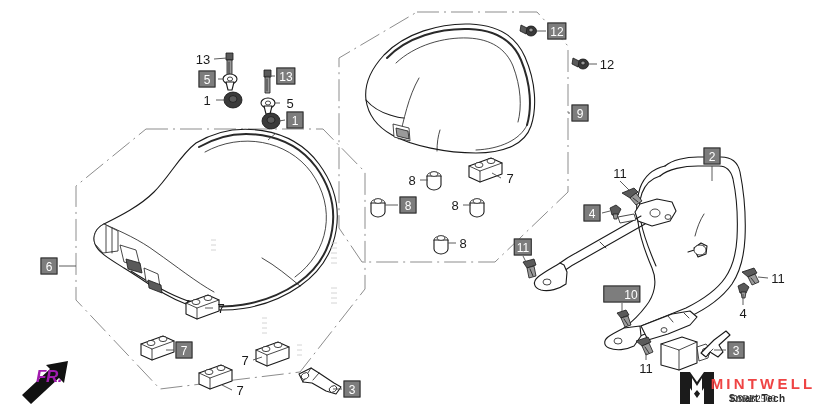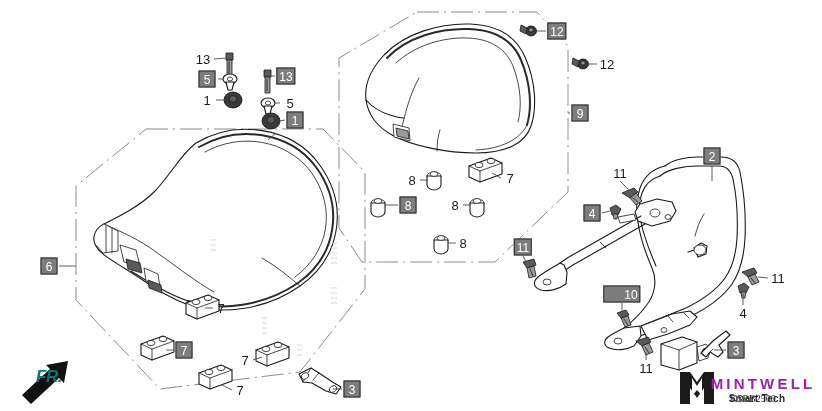--- a/index.html
+++ b/index.html
@@ -53,31 +53,31 @@
     line-height: 1;
     transform: translate(-50%, -50%);
     white-space: nowrap;
   }
   .fr-text {
     position: absolute;
     font-family: "Liberation Sans", sans-serif;
     font-weight: bold;
     font-style: italic;
     font-size: 17px;
-    color: #0f766e;
+    color: #a21caf;
     transform: translate(-50%, -50%);
     white-space: nowrap;
     letter-spacing: -0.5px;
   }
   .wm-name {
     position: absolute;
     font-family: "Liberation Sans", sans-serif;
     font-size: 15px;
     font-weight: bold;
-    color: #a21caf;
+    color: #ef4444;
     letter-spacing: 3.2px;
     transform: translate(-50%, -50%);
     white-space: nowrap;
   }
   .wm-sub {
     position: absolute;
     font-family: "Liberation Sans", sans-serif;
     font-size: 10px;
     color: #2a2a2a;
     transform: translate(-50%, -50%);

